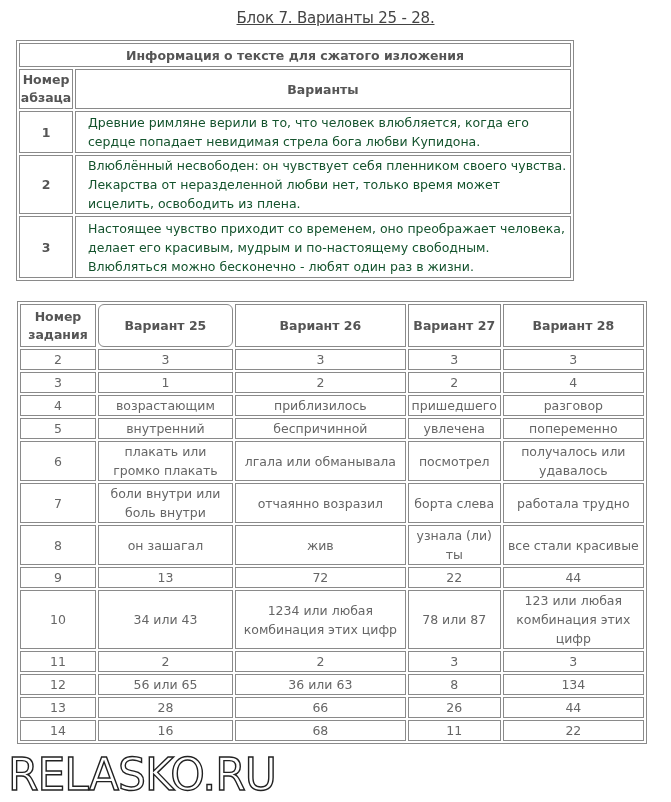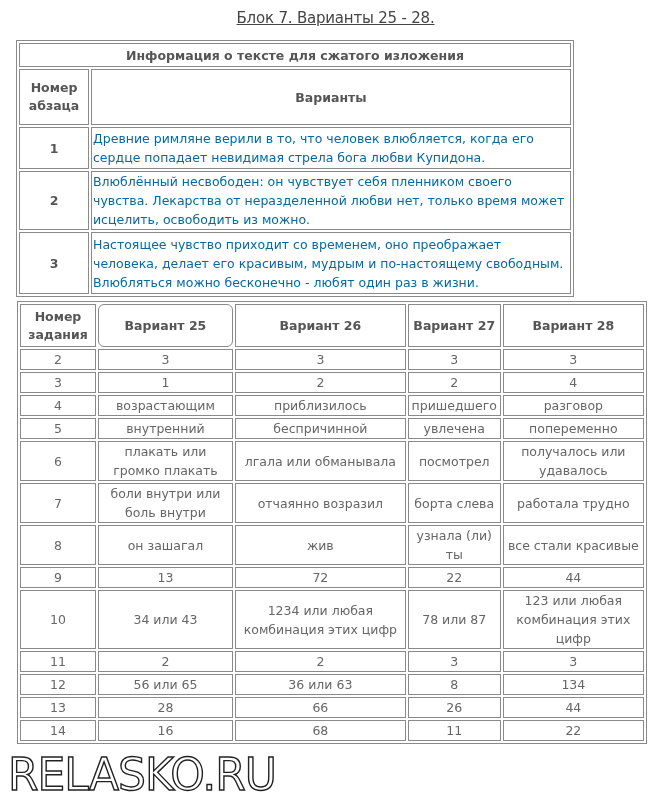--- a/index.html
+++ b/index.html
@@ -48,32 +48,32 @@
       font-weight: bold;
       color: #555555;
       text-align: center;
     }
     #info-table .caption-cell {
       height: 22px;
     }
     #info-table .num-head {
       width: 52px;
       height: 38px;
-      padding: 8px;
+      padding: 0;
       line-height: 18px;
     }
     #info-table .num-cell {
       text-align: center;
       font-weight: bold;
       color: #555555;
     }
     #info-table .text-cell {
       text-align: left;
-      color: #0369a1;
-      padding-left: 1px;
+      color: #14532d;
+      padding-left: 12px;
     }
     #info-table .r1 td { height: 40px; }
     #info-table .r2 td { height: 40px; }
     #info-table .r3 td { height: 60px; }
 
     #answers-table {
       top: 301px;
       left: 17px;
       width: 630px;
     }
@@ -124,21 +124,21 @@
   <tr>
     <th class="num-head">Номер абзаца</th>
     <th>Варианты</th>
   </tr>
   <tr class="r1">
     <td class="num-cell">1</td>
     <td class="text-cell">Древние римляне верили в то, что человек влюбляется, когда его сердце попадает невидимая стрела бога любви Купидона.</td>
   </tr>
   <tr class="r2">
     <td class="num-cell">2</td>
-    <td class="text-cell">Влюблённый несвободен: он чувствует себя пленником своего чувства. Лекарства от неразделенной любви нет, только время может исцелить, освободить из можно.</td>
+    <td class="text-cell">Влюблённый несвободен: он чувствует себя пленником своего чувства. Лекарства от неразделенной любви нет, только время может исцелить, освободить из плена.</td>
   </tr>
   <tr class="r3">
     <td class="num-cell">3</td>
     <td class="text-cell">Настоящее чувство приходит со временем, оно преображает человека, делает его красивым, мудрым и по-настоящему свободным. Влюбляться можно бесконечно - любят один раз в жизни.</td>
   </tr>
 </tbody>
   </table>
 
 <table id="answers-table">
   <tbody>

